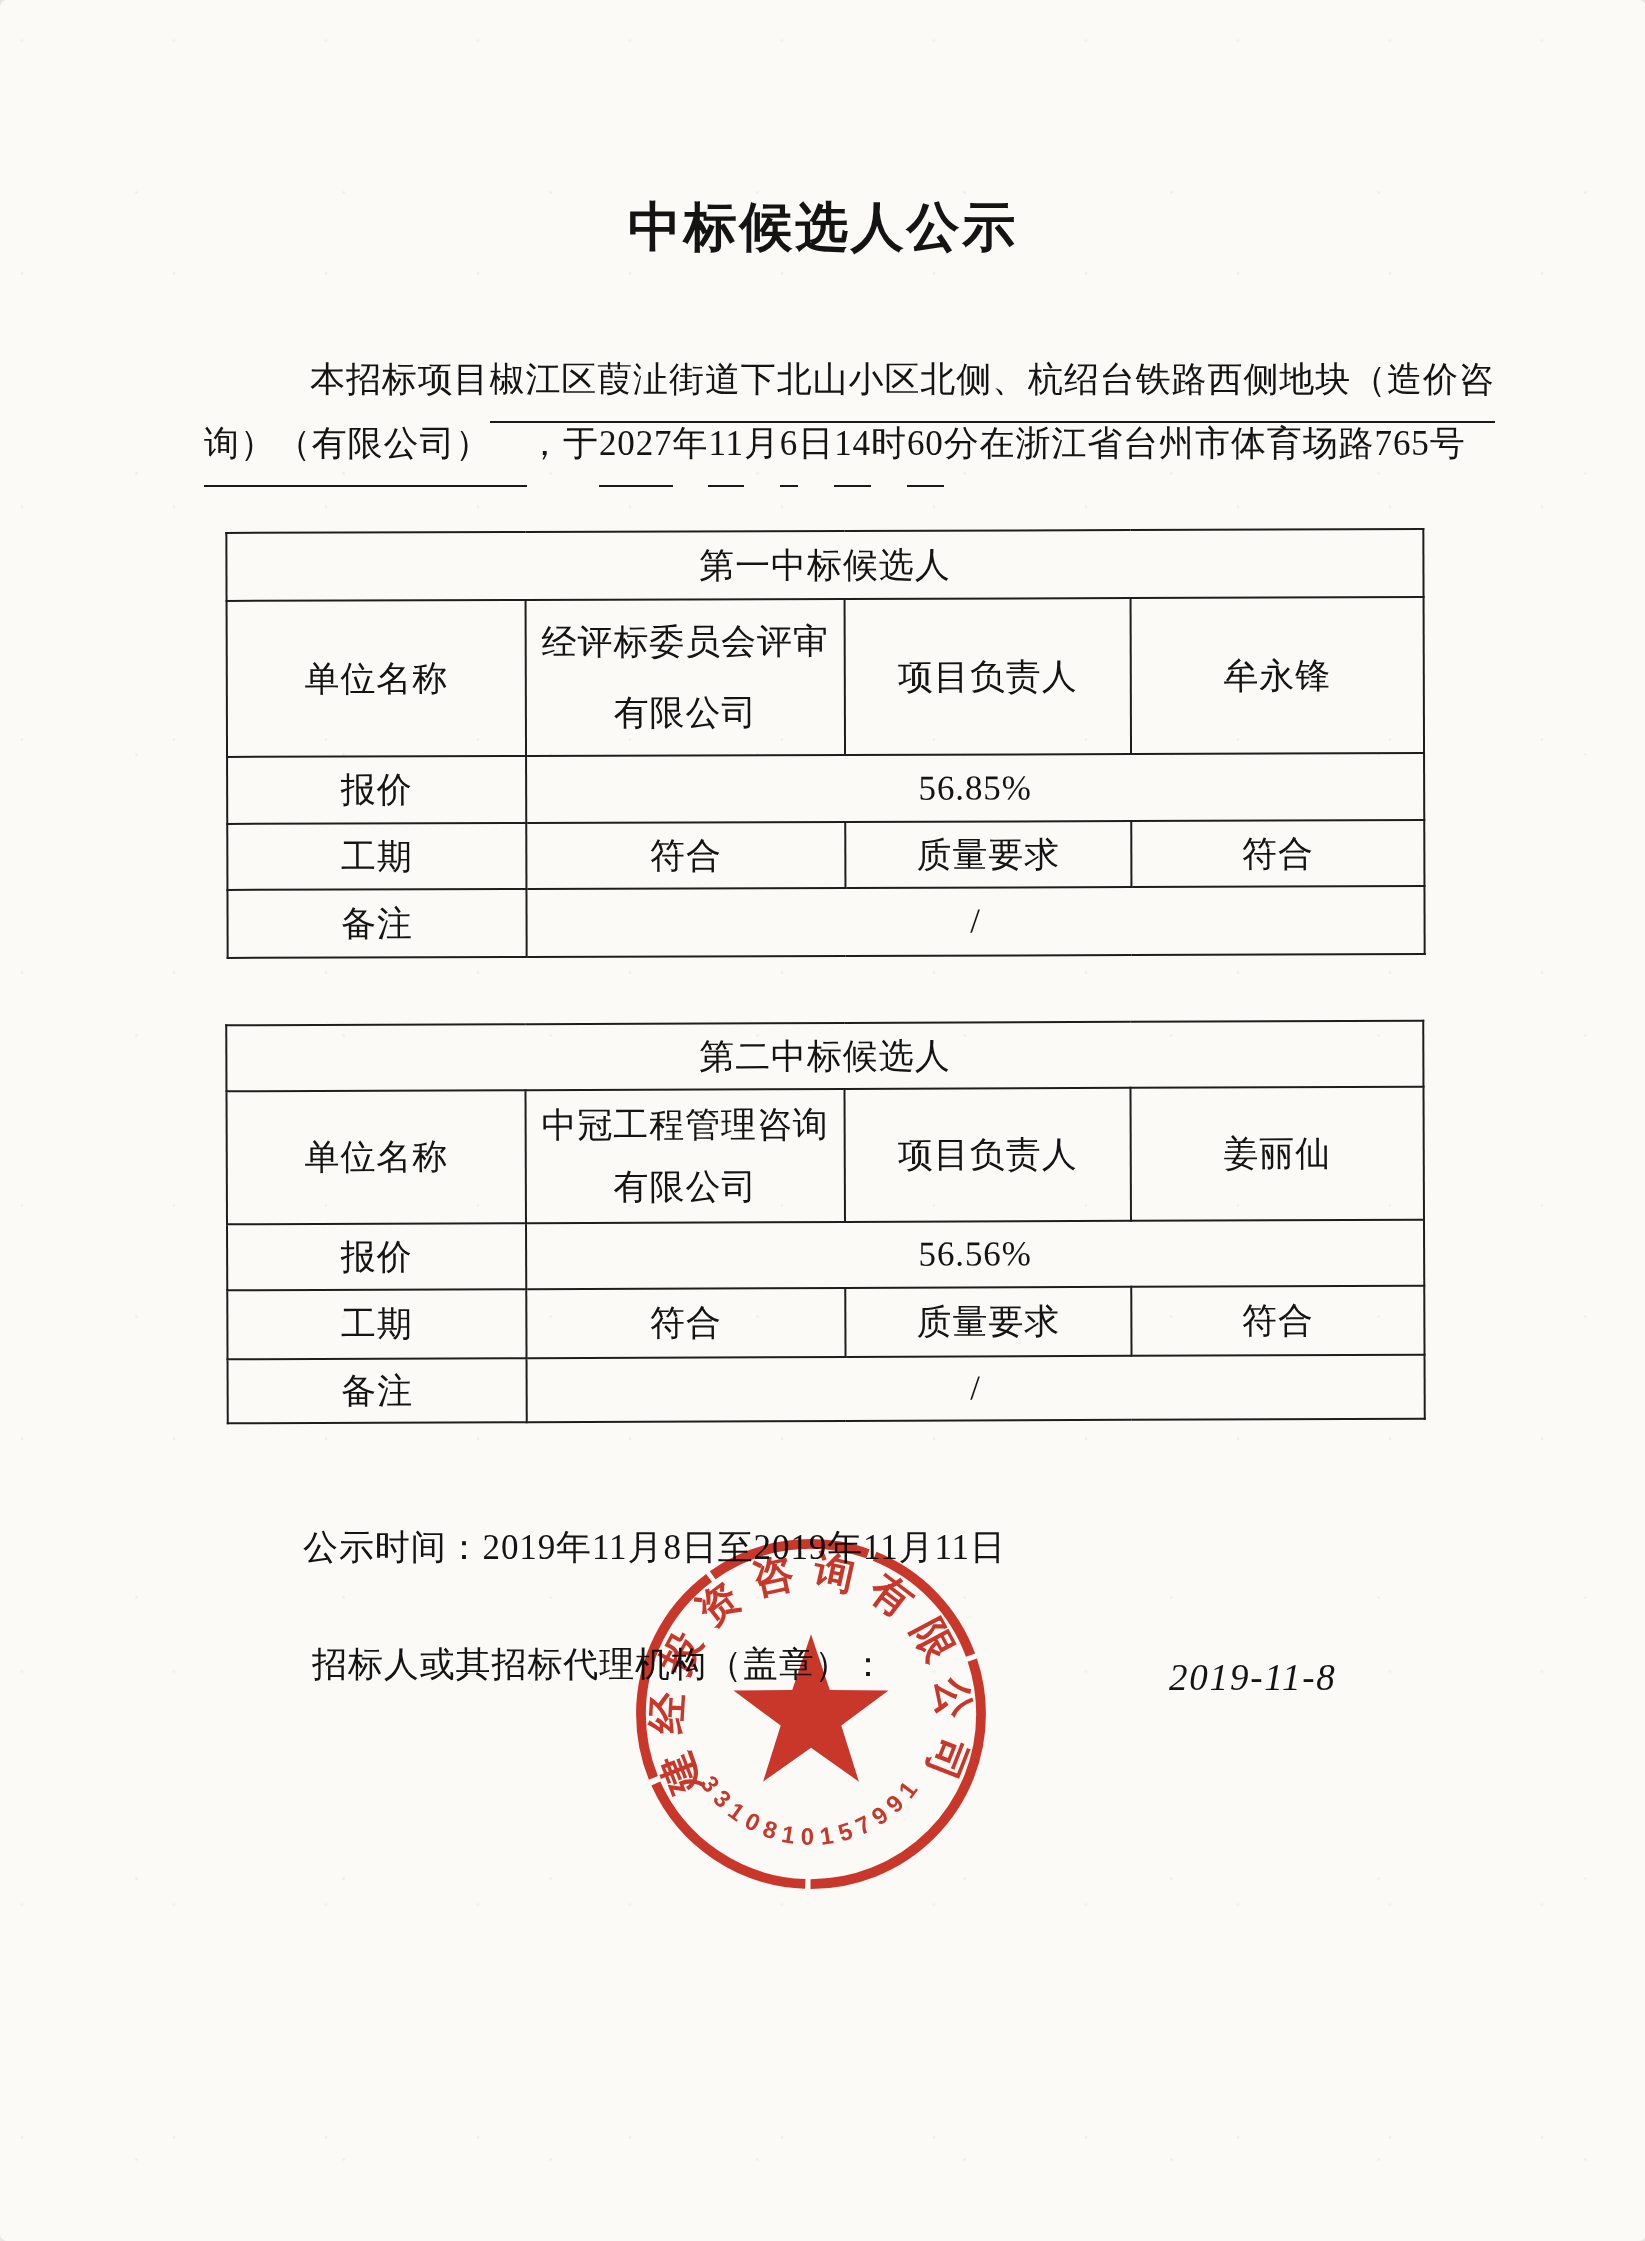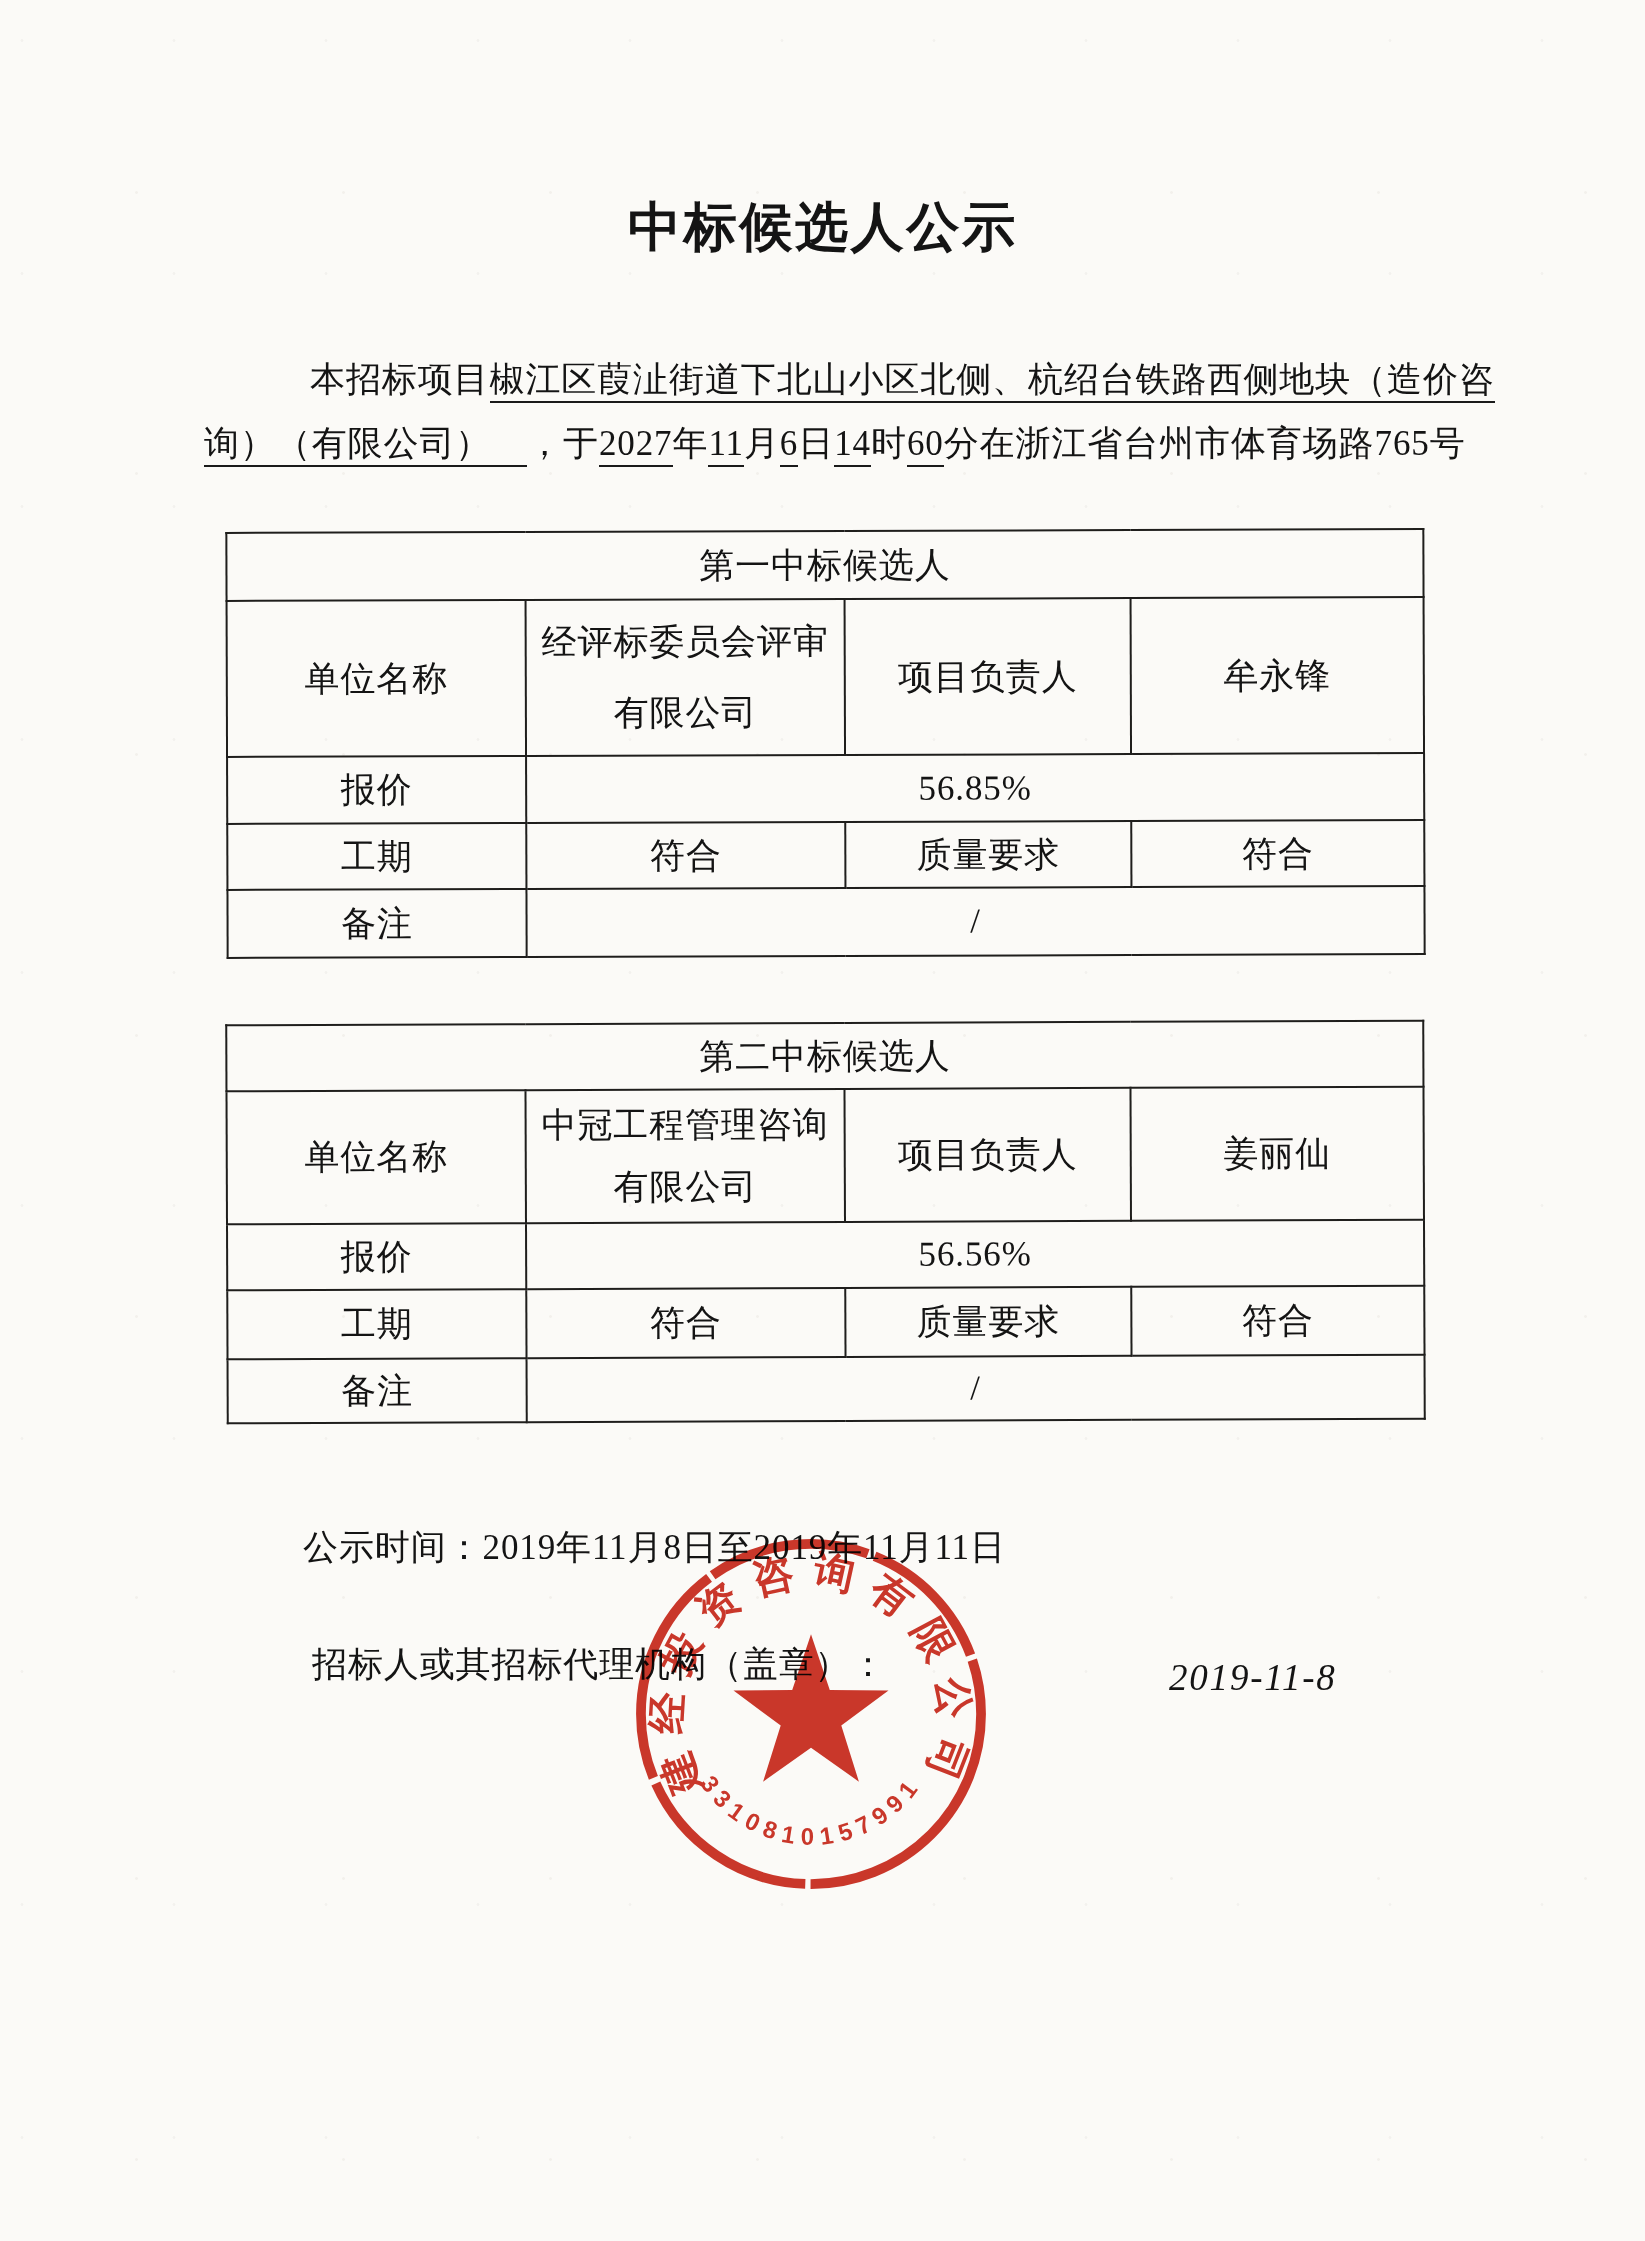--- a/index.html
+++ b/index.html
@@ -10,34 +10,35 @@
     background:#e8e6e2;
   }
   .page{
     position:relative;width:1646px;height:2241px;overflow:hidden;
     background-color:#fbfaf7;
     background-image:
       radial-gradient(circle, rgba(185,175,165,0.14) 0.9px, transparent 1.8px),
       radial-gradient(circle, rgba(170,160,150,0.10) 0.9px, transparent 1.8px);
     background-size:207px 281px,152px 233px;
     background-position:33px 52px,98px 157px;
+    border-radius:7px;
   }
   .doc-title{
     position:absolute;left:0;top:200px;width:100%;
     text-align:center;
     font-family:"Liberation Sans","DejaVu Sans",sans-serif;
     font-size:53px;font-weight:700;letter-spacing:2.7px;line-height:1;
   }
   .intro{
     position:absolute;left:204px;top:348px;width:1277px;
     font-size:35px;line-height:64px;letter-spacing:0.9px;
   }
   .intro .line{white-space:nowrap;}
   .indent{display:inline-block;width:106px;}
-  .u{border-bottom:2.7px solid #1a1a1a;padding-bottom:2px;}
+  .u{border-bottom:2.7px solid #1a1a1a;padding-bottom:22px;}
   .bid-table{
     position:absolute;border-collapse:collapse;table-layout:fixed;
     font-size:35px;text-align:center;letter-spacing:0.9px;
   }
   .bid-table td{
     border:2.7px solid #1f1e1c;vertical-align:middle;padding:0;
   }
   #t1{left:226px;top:530px;transform:rotate(-0.18deg);}
   #t2{left:226px;top:1022px;transform:rotate(-0.22deg);}
   .unit-cell div{line-height:71px;}

